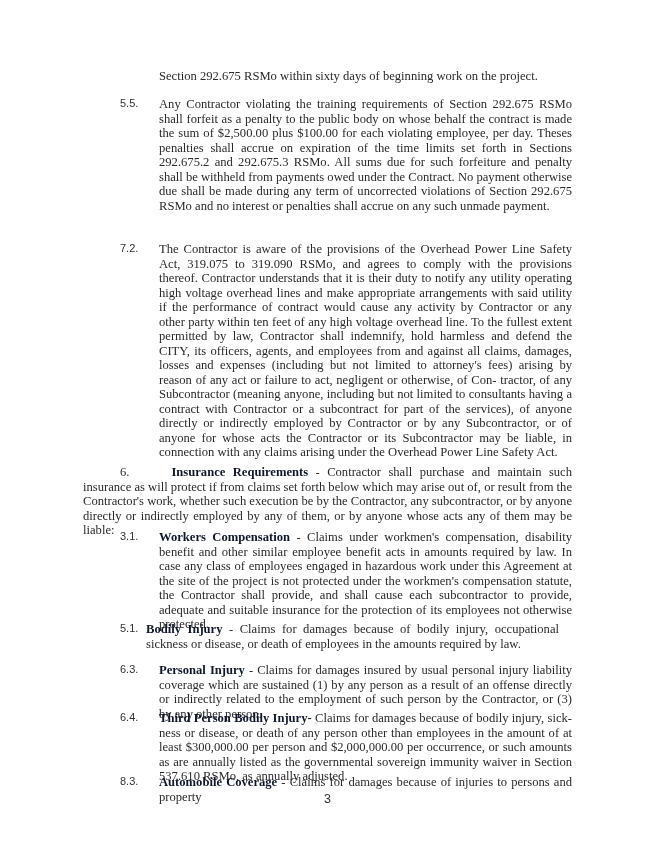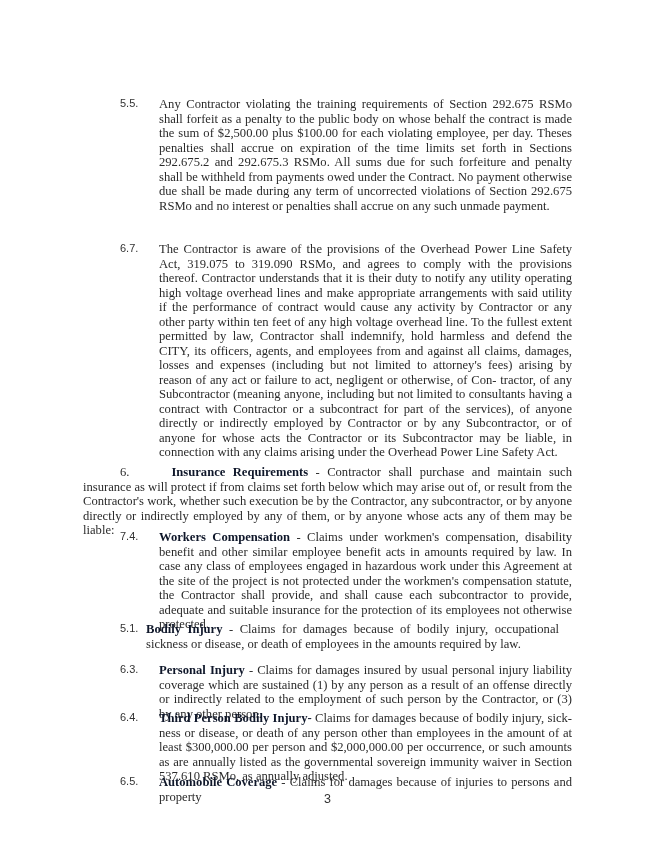--- a/index.html
+++ b/index.html
@@ -8,38 +8,39 @@
   .p { position:absolute; font-family:"Liberation Serif", serif; font-size:12.6px; line-height:14.5px; text-align:justify; color:#2a2a2a; }
   .num { position:absolute; font-family:"Liberation Sans", sans-serif; font-size:11px; color:#333; }
   b { font-weight:bold; color:#0f172a; }
   .pagenum { position:absolute; left:0; width:655px; text-align:center; font-family:"Liberation Sans", sans-serif; font-size:12.5px; color:#333; }
 </style>
 </head>
 <body>
 
 <div class="page">
 
+  <div class="p" style="left:159px; top:69px; width:420px; text-align:left;">Section 292.675 RSMo within sixty days of beginning work on the project.</div>
 
   <div class="num" style="left:120px; top:97px;">5.5.</div>
   <div class="p" style="left:159px; top:97px; width:413px;">Any Contractor violating the training requirements of Section 292.675 RSMo shall forfeit as a penalty to the public body on whose behalf the contract is made the sum of $2,500.00 plus $100.00 for each violating employee, per day.  Theses penalties shall accrue on expiration of the time limits set forth in Sections 292.675.2 and 292.675.3 RSMo. All sums due for such forfeiture and penalty shall be withheld from payments owed under the Contract.  No payment otherwise due shall be made during any term of uncorrected violations of Section 292.675 RSMo and no interest or penalties shall accrue on any such unmade payment.</div>
 
-  <div class="num" style="left:120px; top:242px;">6.7.</div>
+  <div class="num" style="left:120px; top:242px;">7.2.</div>
   <div class="p" style="left:159px; top:242px; width:413px;">The Contractor is aware of the provisions of the Overhead Power Line Safety Act, 319.075 to 319.090 RSMo, and agrees to comply with the provisions thereof. Contractor understands that it is their duty to notify any utility operating high voltage overhead lines and make appropriate arrangements with said utility if the performance of contract would cause any activity by Contractor or any other party within ten feet of any high voltage overhead line. To the fullest extent permitted by law, Contractor shall indemnify, hold harmless and defend the CITY, its officers, agents, and employees from and against all claims, damages, losses and expenses (including but not limited to attorney's fees) arising by reason of any act or failure to act, negligent or otherwise, of Con- tractor, of any Subcontractor (meaning anyone, including but not limited to consultants having a contract with Contractor or a subcontract for part of the services), of anyone directly or indirectly employed by Contractor or by any Subcontractor, or of anyone for whose acts the Contractor or its Subcontractor may be liable, in connection with any claims arising under the Overhead Power Line Safety Act.</div>
 
   <div class="p" style="left:83px; top:465px; width:489px; text-indent:37px;"><span>6.</span><span style="display:inline-block; width:42px;"></span><b>Insurance Requirements</b><span> - Contractor shall purchase and maintain such insurance as will protect if from claims set forth below which may arise out of, or result from the Contractor's work, whether such execution be by the Contractor, any subcontractor, or by anyone directly or indirectly employed by any of them, or by anyone whose acts any of them may be liable:</span></div>
 
-  <div class="num" style="left:120px; top:530px;">7.4.</div>
+  <div class="num" style="left:120px; top:530px;">3.1.</div>
   <div class="p" style="left:159px; top:530px; width:413px;"><b>Workers Compensation</b><span> - Claims under workmen's compensation, disability benefit and other similar employee benefit acts in amounts required by law. In case any class of employees engaged in hazardous work under this Agreement at the site of the project is not protected under the workmen's compensation statute, the Contractor shall provide, and shall cause each subcontractor to provide, adequate and suitable insurance for the protection of its employees not otherwise protected.</span></div>
 
   <div class="num" style="left:120px; top:622px;">5.1.</div>
   <div class="p" style="left:146px; top:622px; width:413px;"><b>Bodily Injury</b><span> -  Claims for damages because of bodily injury, occupational sickness or disease, or death of employees in the amounts required by law.</span></div>
 
   <div class="num" style="left:120px; top:663px;">6.3.</div>
   <div class="p" style="left:159px; top:663px; width:413px;"><b>Personal Injury</b><span> - Claims for damages insured by usual personal injury liability coverage which are sustained (1) by any person as a result of an offense directly or indirectly related to the employment of such person by the Contractor, or (3) by any other person.</span></div>
 
   <div class="num" style="left:120px; top:711px;">6.4.</div>
   <div class="p" style="left:159px; top:711px; width:413px;"><b>Third Person Bodily Injury-</b><span> Claims for damages because of bodily injury, sick- ness or disease, or death of any person other than employees in the amount of at least $300,000.00 per person and $2,000,000.00 per occurrence, or such amounts as are annually listed as the governmental sovereign immunity waiver in Section 537.610 RSMo, as annually adjusted.</span></div>
 
-  <div class="num" style="left:120px; top:775px;">6.5.</div>
+  <div class="num" style="left:120px; top:775px;">8.3.</div>
   <div class="p" style="left:159px; top:775px; width:413px; text-align:justify; text-align-last:justify;"><b>Automobile Coverage</b><span> - Claims for damages because of injuries to persons and property</span></div>
 
   <div class="pagenum" style="top:792px;">3</div>
 </div>
 
 </body></html>

